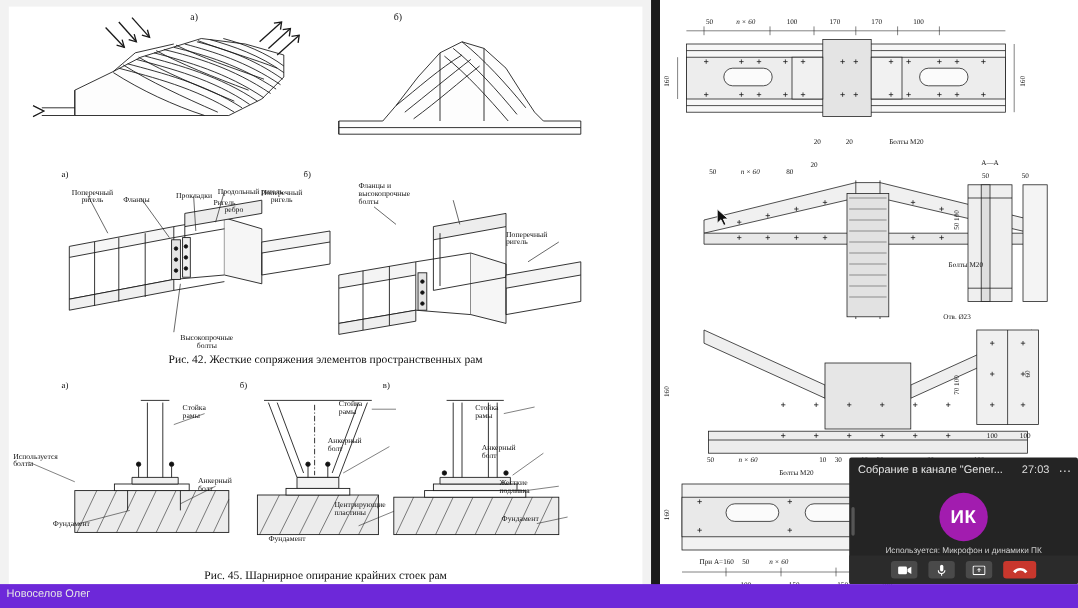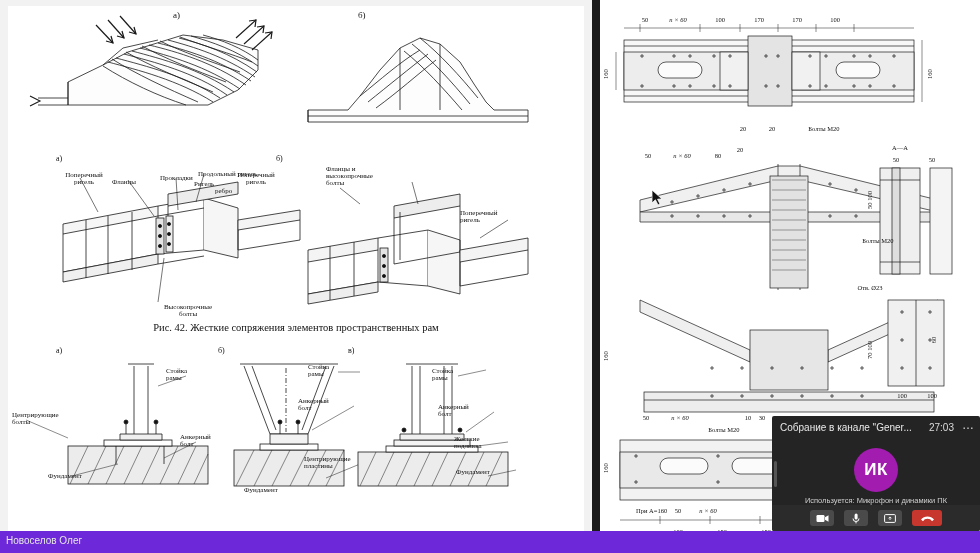--- a/index.html
+++ b/index.html
@@ -204,21 +204,21 @@
             <path d="M404 28 L410 50" stroke-width="0.6"></path>
             <path d="M500 66 L472 84" stroke-width="0.6"></path>
           </g>
         </svg>
 
         <div class="lbl" style="left:55px;top:18px;width:42px;line-height:7px;text-align:center;">Поперечный ригель</div>
         <div class="lbl" style="left:104px;top:24px;">Фланцы</div>
         <div class="lbl" style="left:152px;top:20px;">Прокладки</div>
         <div class="lbl" style="left:186px;top:26px;">Ригель</div>
         <div class="lbl" style="left:190px;top:16px;">Продольный ригель</div>
-        <div class="lbl" style="left:196px;top:33px;margin-left:11px;">ребро</div>
+        <div class="lbl" style="left:196px;top:33px;">ребро</div>
         <div class="lbl" style="left:228px;top:18px;width:40px;text-align:center;line-height:7px;">Поперечный ригель</div>
         <div class="lbl" style="left:318px;top:12px;width:54px;line-height:7px;">Фланцы и высокопрочные болты</div>
         <div class="lbl" style="left:452px;top:56px;width:36px;line-height:7px;">Поперечный ригель</div>
         <div class="lbl" style="left:112px;top:150px;width:56px;line-height:7px;text-align:center;margin-left:40px;">Высокопрочные болты</div>
 
         <div class="fig-cap big" style="position:absolute;left:0;top:168px;width:576px;">Рис. 42. Жесткие сопряжения элементов пространственных рам</div>
       </div>
 
       <div style="position:absolute;left:0;top:340px;width:576px;height:195px;">
         <div class="lbl" style="left:48px;top:0px;font-size:8px;">а)</div>
@@ -275,31 +275,32 @@
             <circle cx="452" cy="84" r="2" fill="#111"></circle>
             <path d="M450 30 L478 24" stroke-width="0.5"></path>
             <path d="M458 86 L486 66" stroke-width="0.5"></path>
             <path d="M470 100 L500 96" stroke-width="0.5"></path>
             <path d="M480 130 L508 124" stroke-width="0.5"></path>
           </g>
         </svg>
 
         <div class="lbl" style="left:158px;top:22px;width:34px;line-height:7px;">Стойка рамы</div>
         <div class="lbl" style="left:172px;top:88px;width:34px;line-height:7px;">Анкерный болт</div>
-        <div class="lbl" style="left:4px;top:66px;width:44px;line-height:7px;">Центрирующие болты</div>
+        <div class="lbl" style="left:4px;top:66px;width:44px;line-height:7px;">Используется болты</div>
         <div class="lbl" style="left:40px;top:126px;">Фундамент</div>
         <div class="lbl" style="left:300px;top:18px;width:34px;line-height:7px;">Стойка рамы</div>
         <div class="lbl" style="left:290px;top:52px;width:38px;line-height:7px;">Анкерный болт</div>
         <div class="lbl" style="left:296px;top:110px;width:44px;line-height:7px;">Центрирующие пластины</div>
         <div class="lbl" style="left:236px;top:140px;">Фундамент</div>
         <div class="lbl" style="left:424px;top:22px;width:34px;line-height:7px;">Стойка рамы</div>
         <div class="lbl" style="left:430px;top:58px;width:38px;line-height:7px;">Анкерный болт</div>
         <div class="lbl" style="left:446px;top:90px;width:42px;line-height:7px;">Жесткие подливка</div>
         <div class="lbl" style="left:448px;top:122px;">Фундамент</div>
 
+        <div class="fig-cap big" style="position:absolute;left:0;top:172px;width:576px;">Рис. 45. Шарнирное опирание крайних стоек рам</div>
       </div>
 
     </div>
   </div>
 
   <div class="gap"></div>
 
   <div class="cad">
     <svg width="380" height="553" viewBox="0 0 380 553">
       <g stroke="#1b1b1b" fill="none" stroke-width="0.7" font-family="Liberation Serif, serif" font-size="6.5" fill-opacity="1">

